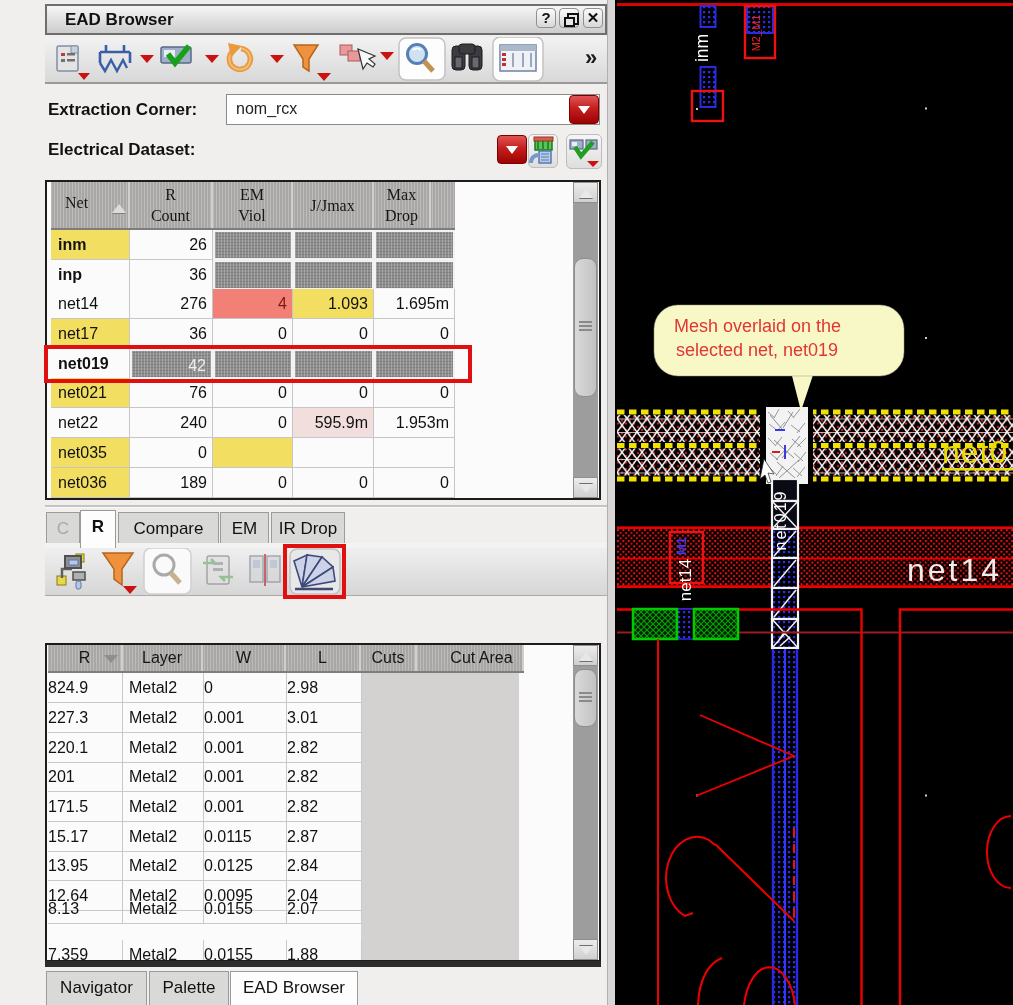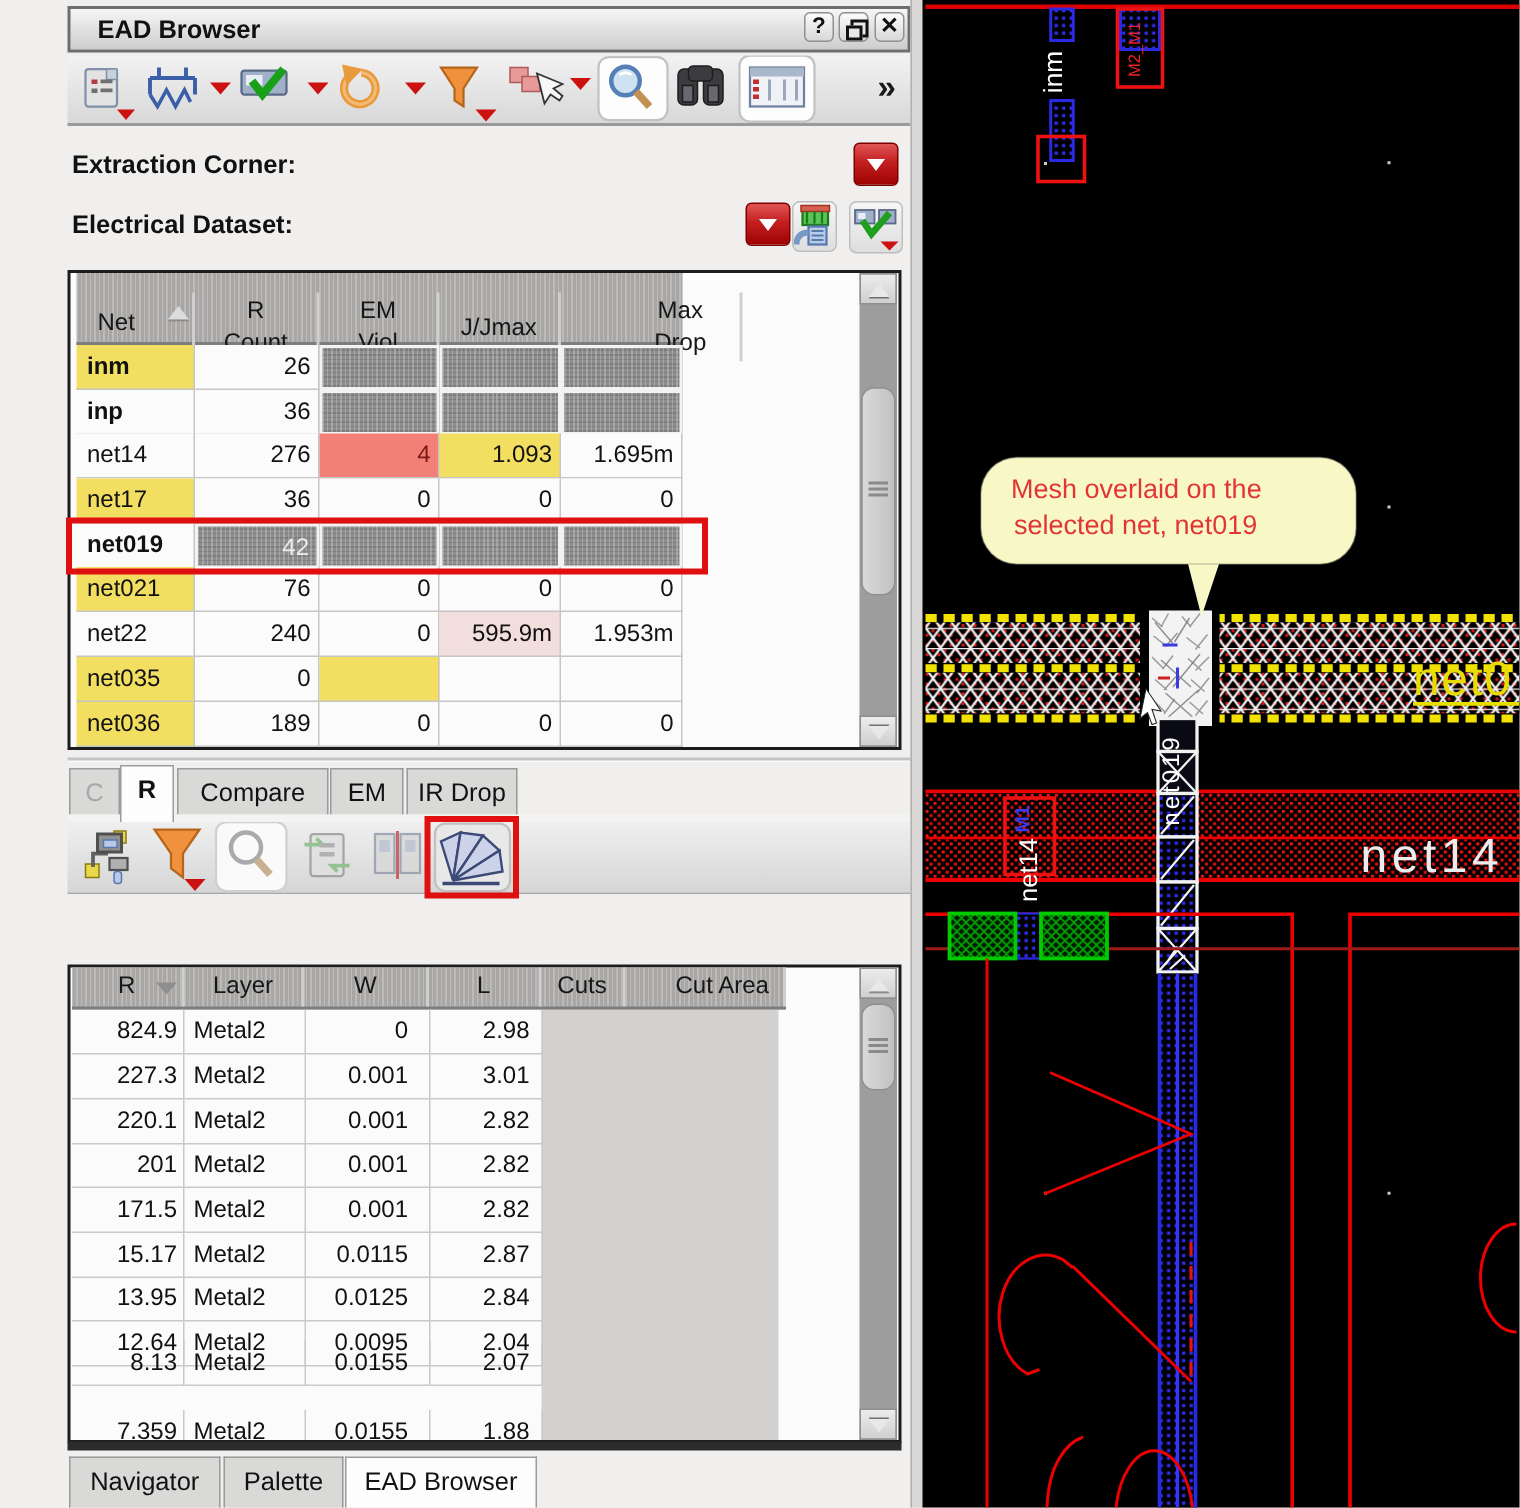--- a/index.html
+++ b/index.html
@@ -19,34 +19,34 @@
 .combo{background:#fff;border:1px solid #8a8a8a;box-sizing:border-box;font-size:16px;color:#222;}
 .rb{border-radius:4px;background:linear-gradient(#e05555 0%,#c41f1f 45%,#9d0202);box-sizing:border-box;border:1px solid #7c0000;}
 .rb .wt{position:absolute;left:50%;top:50%;margin-left:-6px;margin-top:-4px;width:0;height:0;border-left:6px solid transparent;border-right:6px solid transparent;border-top:8px solid #fff;}
 .hatch{background-color:#8e8e8e;background-image:repeating-linear-gradient(90deg,rgba(255,255,255,0.22) 0 1px,rgba(0,0,0,0) 1px 3px),repeating-linear-gradient(0deg,rgba(0,0,0,0.12) 0 1px,rgba(0,0,0,0) 1px 3px);}
 .hdr{background-color:#b2b0ae;background-image:repeating-linear-gradient(90deg,rgba(255,255,255,0.14) 0 1px,rgba(0,0,0,0.05) 1px 3px);}
 .num{text-align:right;padding-right:5px;}
 .yel{background:#f2df62;}
 .scrl{background:#9d9d9d;}
 .sbtn{background:linear-gradient(#ececec,#cfcfcf);border:1px solid #8f8f8f;box-sizing:border-box;}
 .thumb{background:linear-gradient(90deg,#d9d9d9,#c2c2c2);border:1px solid #8f8f8f;border-radius:9px;box-sizing:border-box;}
-.hcell{top:13px;height:46px;font-size:16px;color:#161616;border-right:2px solid #cfcfcf;box-sizing:border-box;}
+.hcell{top:0;height:46px;font-size:16px;color:#161616;border-right:2px solid #cfcfcf;box-sizing:border-box;font-family:Liberation Serif, serif;}
 .hc{text-align:center;line-height:21px;padding-top:2px;}
 .nrow{left:4px;width:404px;height:30px;background:#fbfbfb;}
 .nrow div{position:absolute;top:0;height:30px;box-sizing:border-box;font-size:16px;color:#111;line-height:29px;border-bottom:1px solid #c6c6c6;border-right:1px solid #c6c6c6;}
 .c0{left:0;width:79px;padding-left:7px;}
 .c1{left:79px;width:83px;}
 .c2{left:162px;width:80px;}
 .c3{left:242px;width:81px;}
 .c4{left:323px;width:81px;}
 .b{font-weight:bold;}
 .hc2{border:2px solid #f2f2f2 !important;}
 .rh{top:0;height:26px;font-size:16px;color:#161616;border-right:2px solid #cfcfcf;box-sizing:border-box;text-align:center;line-height:25px;}
 .rrow{left:1px;width:476px;height:30px;}
-.rrow div{position:absolute;top:0;height:30px;box-sizing:border-box;font-size:16px;color:#111;line-height:29px;border-bottom:1px solid #c9c9c9;border-right:1px solid #c9c9c9;text-align:right;}
+.rrow div{position:absolute;top:0;height:30px;box-sizing:border-box;font-size:16px;color:#111;line-height:29px;border-bottom:1px solid #c9c9c9;border-right:1px solid #c9c9c9;text-align:left;}
 .r0{left:0;width:75px;padding-right:4px;}
 .r1{left:75px;width:81px;text-align:left !important;padding-left:6px;}
 .r2{left:156px;width:83px;padding-right:14px;}
 .r3{left:239px;width:75px;padding-right:8px;}
 
 .tab{box-sizing:border-box;border:1px solid #9b9b9b;border-bottom:none;background:#d9d9d8;font-size:17px;color:#111;text-align:center;}
 .tabw{background:#fdfdfd;}
 #toolbar2{left:45px;top:548px;width:562px;height:48px;background:linear-gradient(#efefef,#d6d6d6);border-bottom:1px solid #aaa;box-sizing:border-box;}
 </style>
 </head>
@@ -139,40 +139,41 @@
   <svg width="34" height="33" viewBox="0 0 34 33">
    <rect x="3" y="5" width="13" height="9" fill="#9fb0c8" stroke="#5a6a88" stroke-width="1.2"></rect>
    <rect x="19" y="5" width="11" height="9" fill="#9fb0c8" stroke="#5a6a88" stroke-width="1.2"></rect>
    <rect x="5" y="7" width="5" height="4" fill="#e8eef6"></rect>
    <path d="M8,12 l6,9 l12,-14" stroke="#1f9e1f" stroke-width="4.5" fill="none"></path>
    <polygon points="20,26 32,26 26,32" fill="#cc1111"></polygon>
   </svg>
  </div>
 
  <div class="abs lbl" style="left:48px;top:100px;">Extraction Corner:</div>
+ <div class="abs combo" style="left:226px;top:94px;width:374px;height:31px;padding:5px 0 0 9px;">nom_rcx</div>
  <div class="abs rb" style="left:569px;top:95px;width:30px;height:29px;">
       <span class="wt"></span>
     </div>
  <div class="abs lbl" style="left:48px;top:140px;">Electrical Dataset:</div>
  <div class="abs rb" style="left:497px;top:135px;width:30px;height:29px;">
       <span class="wt"></span>
     </div>
  <div class="abs" id="dsbtn1"></div>
  <div class="abs" id="dsbtn2"></div>
 
  <div class="abs" id="nettable" style="left:45px;top:180px;width:556px;height:320px;border:2px solid #1c1c1c;background:#fbfbfb;box-sizing:border-box;">
   <div class="abs hdr" style="left:4px;top:0;width:404px;height:46px;border-bottom:2px solid #7d7d7d;"></div>
   <div class="abs hcell" style="left:4px;width:79px;">
         <span style="position:absolute;left:14px;top:12px;">Net</span>
       </div>
   <div class="abs" style="left:65px;top:22px;width:0;height:0;border-left:7px solid transparent;border-right:7px solid transparent;border-bottom:9px solid #dcdcdc;filter:drop-shadow(0 1px 0 #808080);"></div>
   <div class="abs hcell hc" style="left:83px;width:83px;">R<br>Count</div>
   <div class="abs hcell hc" style="left:166px;width:80px;">EM<br>Viol</div>
   <div class="abs hcell hc" style="left:246px;width:81px;line-height:44px;">J/Jmax</div>
-  <div class="abs hcell hc" style="left:327px;width:81px;margin-left:40px;">Max<br>Drop</div>
+  <div class="abs hcell hc" style="left:327px;width:57px;">Max<br>Drop</div>
   <div class="abs nrow" style="top:48px;">
         <div class="c0 yel b">inm</div>
         <div class="c1 num">26</div>
         <div class="c2 hatch hc2"></div>
         <div class="c3 hatch hc2"></div>
         <div class="c4 hatch hc2"></div>
       </div>
   <div class="abs nrow" style="top:78px;">
         <div class="c0 b">inp</div>
         <div class="c1 num">36</div>

